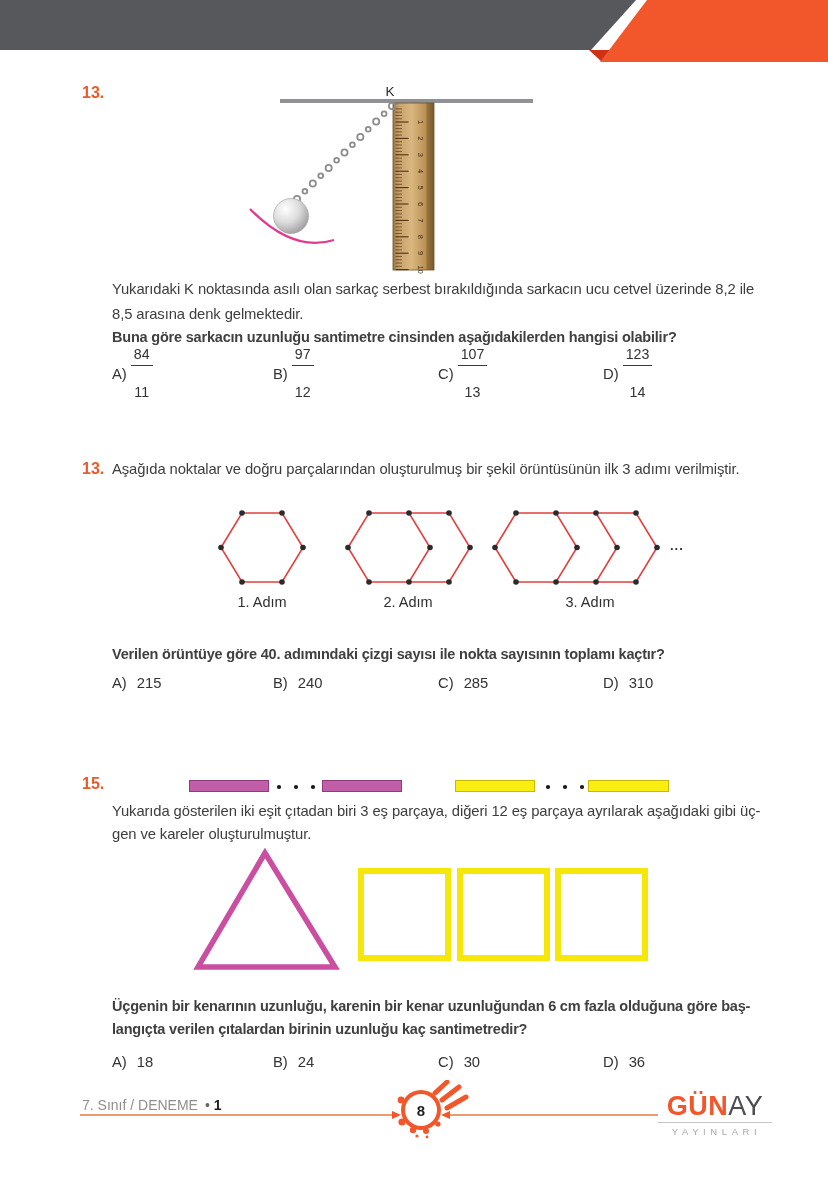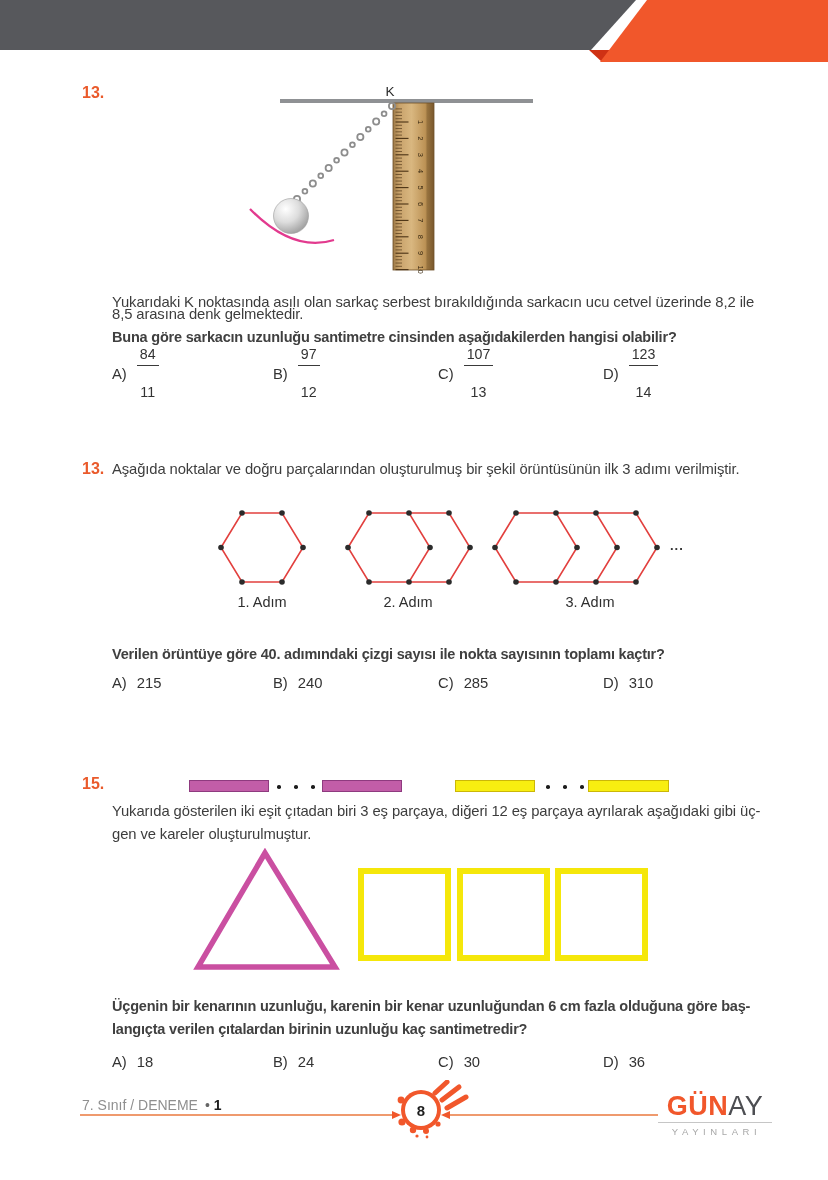--- a/index.html
+++ b/index.html
@@ -18,21 +18,21 @@
     clip-path:polygon(647px 0,828px 0,828px 62px,600px 62px);}
   
   .qnum{color:#ea5a2b;font-weight:700;font-size:16px;white-space:nowrap;}
   .txt{font-size:14.8px;color:#3d3d3d;letter-spacing:-0.1px;white-space:nowrap;}
   .stem{font-size:14.5px;font-weight:700;color:#404040;letter-spacing:-0.2px;white-space:nowrap;}
   .options{position:absolute;left:0;width:828px;height:40px;}
   .opt{position:absolute;display:flex;align-items:center;height:100%;}
   .opt-label{font-size:14.8px;color:#333;}
   .opt-value{font-size:14.8px;color:#333;margin-left:10px;}
   .frac{display:inline-flex;flex-direction:column;align-items:center;font-size:14.2px;
-    color:#333;line-height:1.12;margin-left:10px;}
+    color:#333;line-height:1.12;margin-left:4px;}
   .frac .fnum{padding:0 3px 1.5px;border-bottom:1.3px solid #3a3a3a;}
   .frac .fden{padding-top:19px;}
   
   .stick{position:absolute;height:10px;}
   .stick.pink{background:#c25da8;border:1.5px solid #8e3a7f;}
   .stick.yellow{background:#f8ee10;border:1.5px solid #cbb708;}
   .bardot{position:absolute;width:3.5px;height:3.5px;border-radius:50%;background:#1c1c1c;}
   
   .hex-line{fill:none;stroke:#e2403e;stroke-width:1.6;}
   .hex-dot{fill:#2b2b2b;}
@@ -169,21 +169,21 @@
         <circle cx="72.83333333333333" cy="100.5" r="3.1" class="chain-link"></circle>
         <circle cx="64.91666666666667" cy="108.25" r="2.4" class="chain-link"></circle>
         <circle cx="57" cy="116" r="3.1" class="chain-link"></circle>
       </g>
 
     <path d="M 10 126 Q 53 170 94 157" fill="none" stroke="#e23a8e" stroke-width="2.3"></path>
 
     <circle cx="51" cy="133" r="17.5" fill="url(#ballGrad)" stroke="#9a9a9a" stroke-width="0.6"></circle>
   </svg>
 
-  <div class="abs txt" style="left:112px;top:294px;">Yukarıdaki K noktasında asılı olan sarkaç serbest bırakıldığında sarkacın ucu cetvel üzerinde 8,2 ile</div>
+  <div class="abs txt" style="left:112px;top:281px;">Yukarıdaki K noktasında asılı olan sarkaç serbest bırakıldığında sarkacın ucu cetvel üzerinde 8,2 ile</div>
   <div class="abs txt" style="left:112px;top:306px;">8,5 arasına denk gelmektedir.</div>
   <div class="abs stem" style="left:112px;top:329px;">Buna göre sarkacın uzunluğu santimetre cinsinden aşağıdakilerden hangisi olabilir?</div>
 
   <div class="options" style="top:354px;">
     <span class="opt" style="left:112px;">
       <span class="opt-label">A)</span>
       <span class="frac">
         <span class="fnum">84</span>
         <span class="fden">11</span>
       </span>

